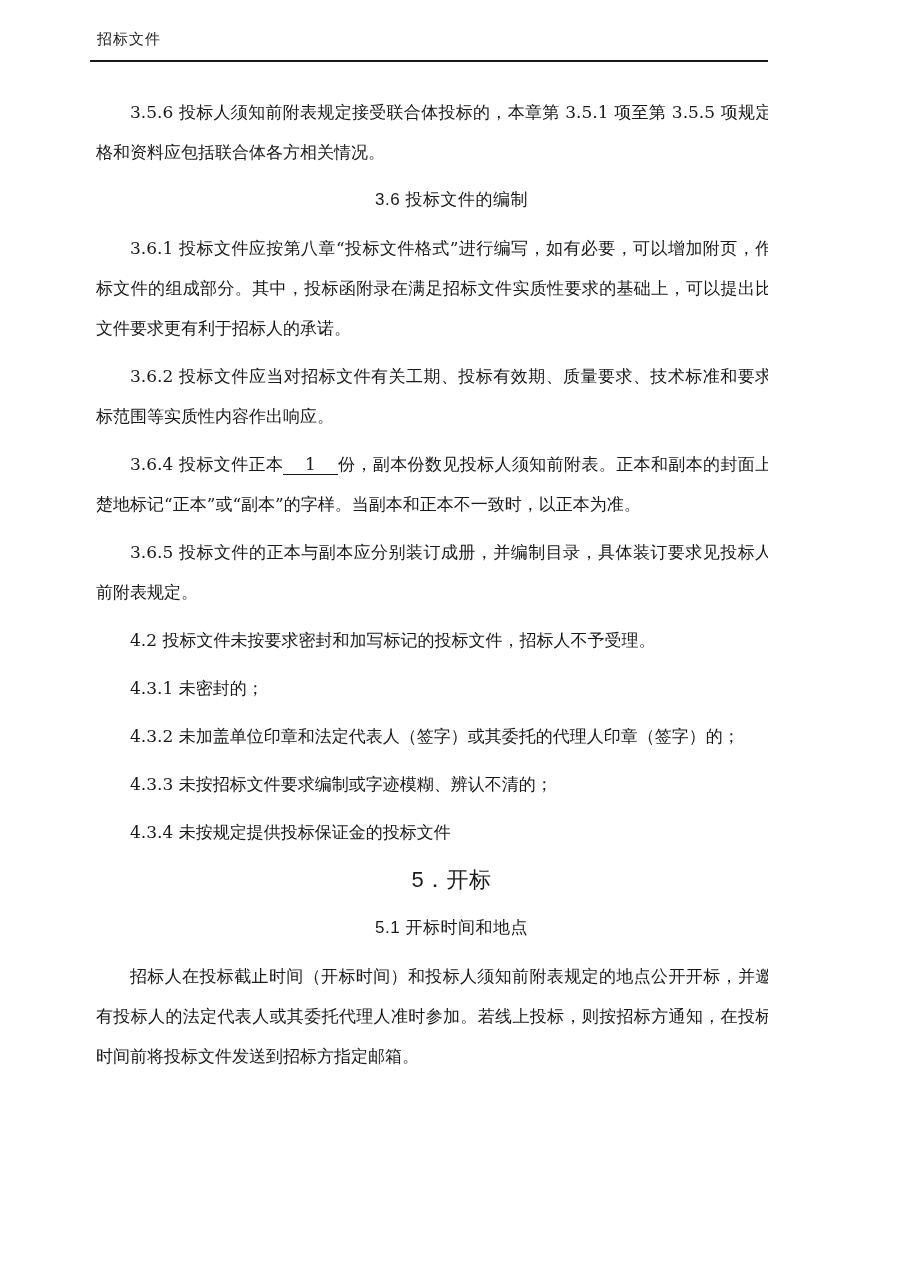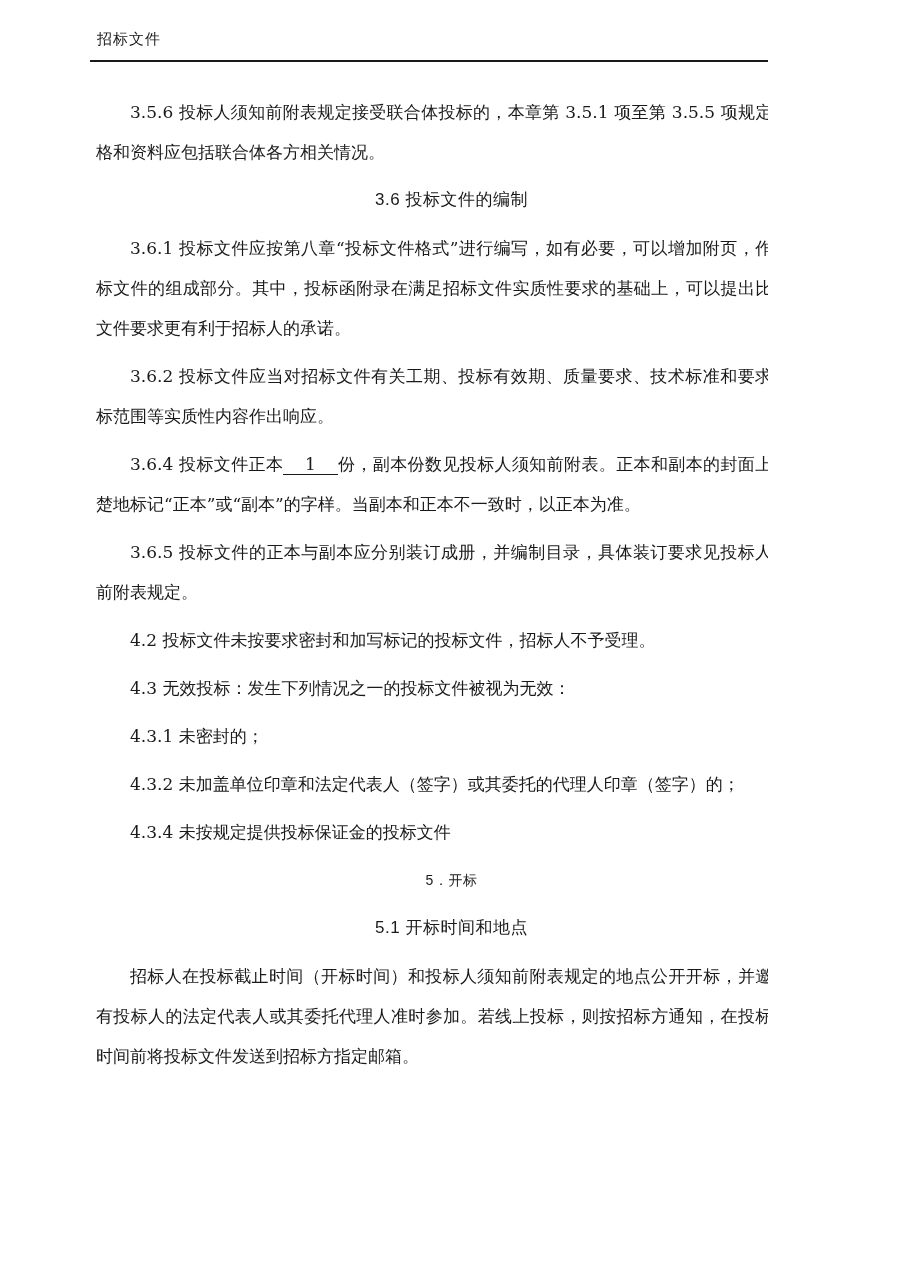--- a/index.html
+++ b/index.html
@@ -49,21 +49,21 @@
     text-indent: 2em;
   }
   .sec {
     font-family: "Liberation Sans", "DejaVu Sans", sans-serif;
     font-weight: normal;
     font-size: 17px;
     text-align: center;
     letter-spacing: 0.5px;
   }
   .sec-big {
-    font-size: 14px;
+    font-size: 22px;
   }
   .blank {
     display: inline-block;
     min-width: 3.2em;
     text-align: center;
     text-indent: 0;
     border-bottom: 1.5px solid #1a1a1a;
     line-height: 1.2;
   }
 </style>
@@ -87,26 +87,26 @@
 
 
     <p class="para"><span>3.6.4 投标文件正本</span><span class="blank">1</span><span>份，副本份数见投标人须知前附表。正本和副本的封面上应清楚地标记“正本”或“副本”的字样。当副本和正本不一致时，以正本为准。</span></p>
 
     <p class="para">3.6.5 投标文件的正本与副本应分别装订成册，并编制目录，具体装订要求见投标人须知前附表规定。</p>
 
 
 
     <p class="para">4.2 投标文件未按要求密封和加写标记的投标文件，招标人不予受理。</p>
 
-    <p class="para">4.3 无效投标：发生下列情况之一的投标文件被视为无效：</p>
 
     <p class="para">4.3.1 未密封的；</p>
 
     <p class="para">4.3.2 未加盖单位印章和法定代表人（签字）或其委托的代理人印章（签字）的；</p>
 
+    <p class="para">4.3.3 未按招标文件要求编制或字迹模糊、辨认不清的；</p>
 
     <p class="para">4.3.4 未按规定提供投标保证金的投标文件</p>
 
     <h2 class="sec sec-big">5．开标</h2>
 
     <h3 class="sec">5.1  开标时间和地点</h3>
 
     <p class="para">招标人在投标截止时间（开标时间）和投标人须知前附表规定的地点公开开标，并邀请所有投标人的法定代表人或其委托代理人准时参加。若线上投标，则按招标方通知，在投标截止时间前将投标文件发送到招标方指定邮箱。</p>
 
   </div>

